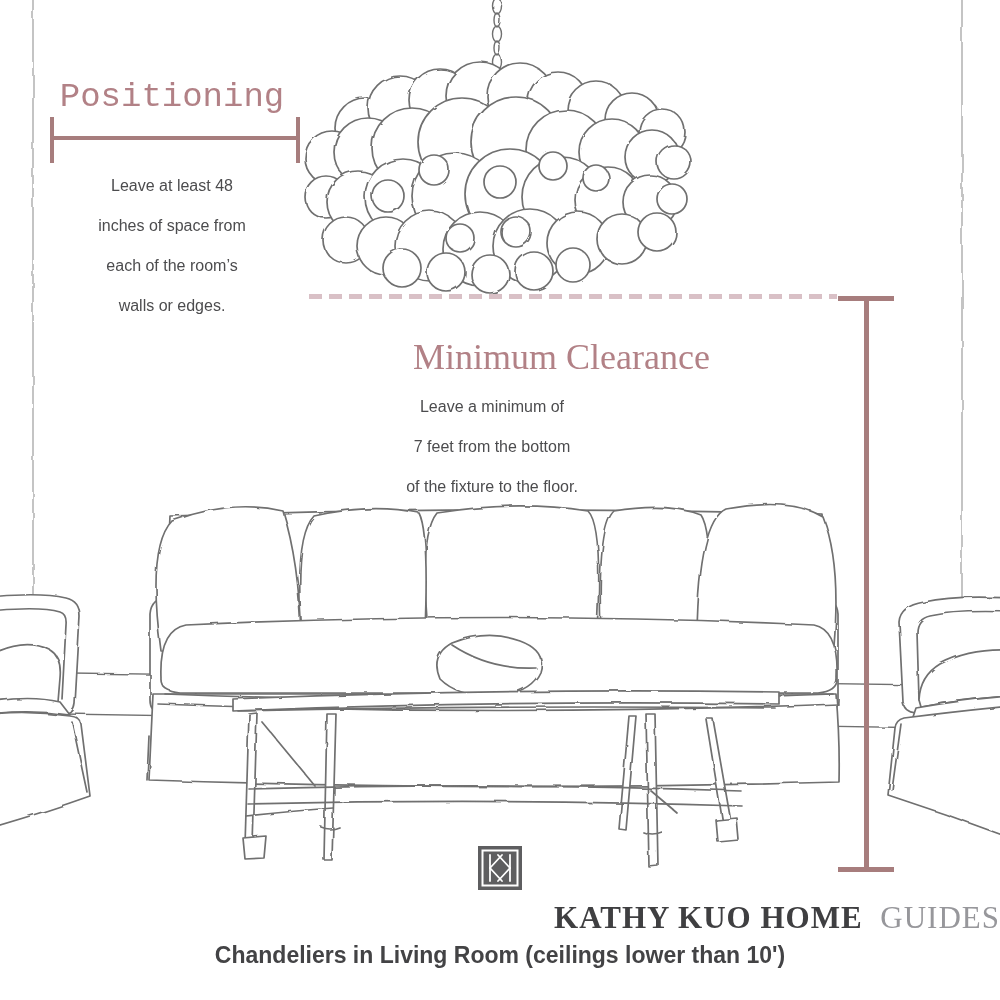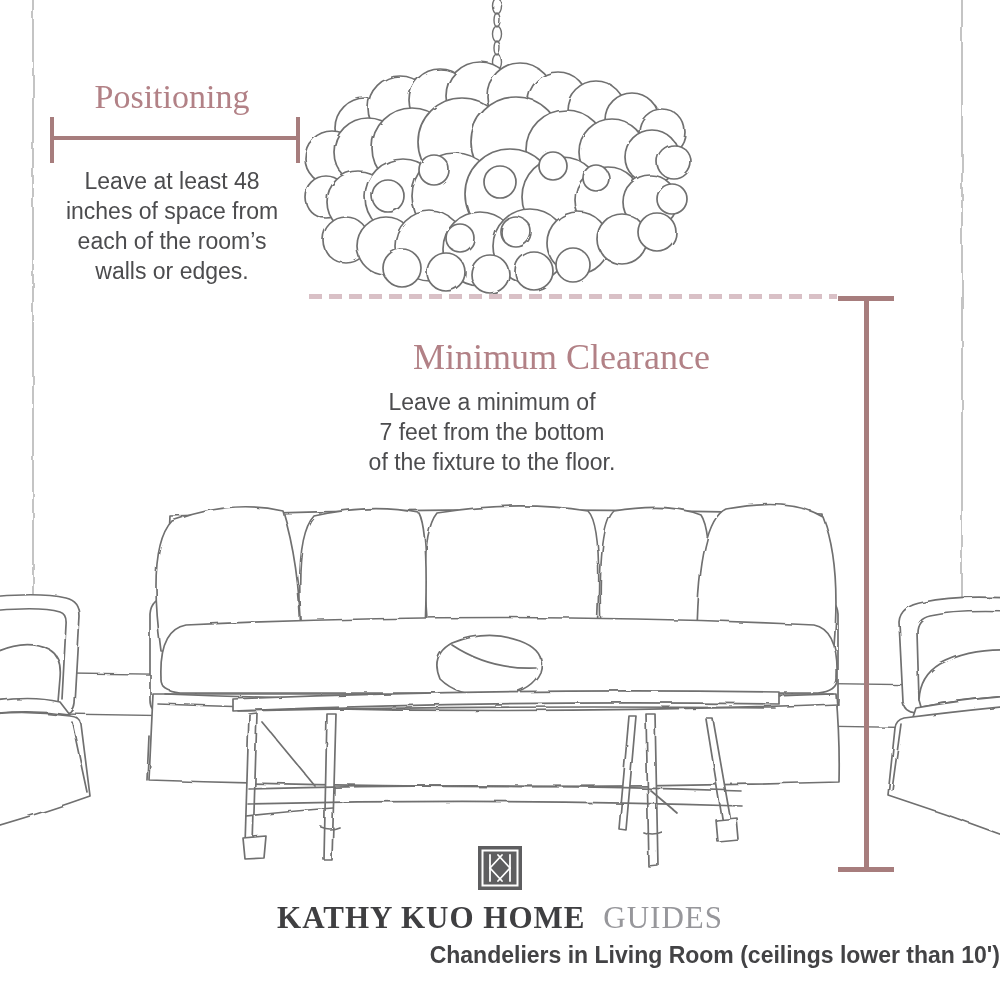--- a/index.html
+++ b/index.html
@@ -21,50 +21,50 @@
     background:var(--background,#fff);overflow:hidden;
     font-family:"Liberation Sans","DejaVu Sans",sans-serif;
   }
   .scene{position:absolute;left:0;top:0;width:1000px;height:1000px;}
   .scene .fl{fill:#fff;stroke:var(--sketch-line,#6f6f6f);stroke-width:1.7;stroke-linecap:round;stroke-linejoin:round;}
   .scene .ln{fill:none;stroke:var(--sketch-line,#6f6f6f);stroke-width:1.7;stroke-linecap:round;stroke-linejoin:round;}
   .scene .thin{stroke-width:1.4;}
   .scene .wall{stroke:var(--wall-line,#a5a5a5);stroke-width:1.3;}
 
   .serif-head{font-family:"Liberation Serif","DejaVu Serif",serif;color:var(--heading-text,#b28186);}
-  .pos-heading{position:absolute;left:22px;top:78px;width:300px;text-align:center;font-size:34px;}
+  .pos-heading{position:absolute;left:22px;top:78px;width:300px;text-align:center;font-size:34px;font-family:Liberation Mono, monospace;}
   .clr-heading{position:absolute;left:290px;top:336px;width:420px;text-align:right;font-size:36px;}
 
   .body-copy{position:absolute;text-align:center;color:var(--body-text,#4c4c4e);
-    font-size:23px;line-height:30px;white-space:pre-line;}
+    font-size:16px;line-height:40px;white-space:pre-line;}
   .pos-body{left:22px;top:166px;width:300px;}
   .clr-body{left:292px;top:387px;width:400px;}
 
   .pos-bracket{position:absolute;left:50px;top:117px;width:242px;height:46px;
     border-left:4px solid var(--measure-line,#a77d7d);
     border-right:4px solid var(--measure-line,#a77d7d);}
   .pos-bracket-line{position:absolute;left:0;right:0;top:19px;height:4px;background:var(--measure-line,#a77d7d);}
 
   .dashed-line{position:absolute;left:309px;top:294px;width:528px;height:5px;
     background:repeating-linear-gradient(90deg,var(--dashed-line,#d9c0c6) 0 13px,transparent 13px 20px);}
 
   .vmeasure{position:absolute;left:864px;top:296px;width:5px;height:576px;background:var(--measure-line,#a77d7d);}
   .vcap{position:absolute;left:-26px;width:56px;height:5px;background:var(--measure-line,#a77d7d);}
   .vcap.top{top:0;}
   .vcap.bot{bottom:0;}
 
   .logo{position:absolute;left:478px;top:846px;width:44px;height:44px;background:var(--logo-background,#5e5e60);}
   .logo svg{display:block;width:44px;height:44px;}
 
-  .brand{position:absolute;left:0;top:900px;width:1000px;text-align:center;
+  .brand{position:absolute;left:0;top:900px;width:1000px;text-align:right;
     font-family:"Liberation Serif","DejaVu Serif",serif;font-size:31px;letter-spacing:1px;}
   .brand-main{color:var(--brand-text,#3f3f41);font-weight:700;}
   .brand-suffix{color:var(--brand-suffix-text,#97979b);font-weight:400;margin-left:9px;}
 
-  .caption{position:absolute;left:0;top:942px;width:1000px;text-align:right;
+  .caption{position:absolute;left:0;top:942px;width:1000px;text-align:center;
     color:var(--caption-text,#434345);font-size:23px;font-weight:700;}
 </style>
 </head>
 <body>
 
 <div class="canvas">
 
   <svg class="scene" viewBox="0 0 1000 1000" aria-hidden="true">
     <defs>
       <filter id="rough" x="-5%" y="-5%" width="110%" height="110%">

